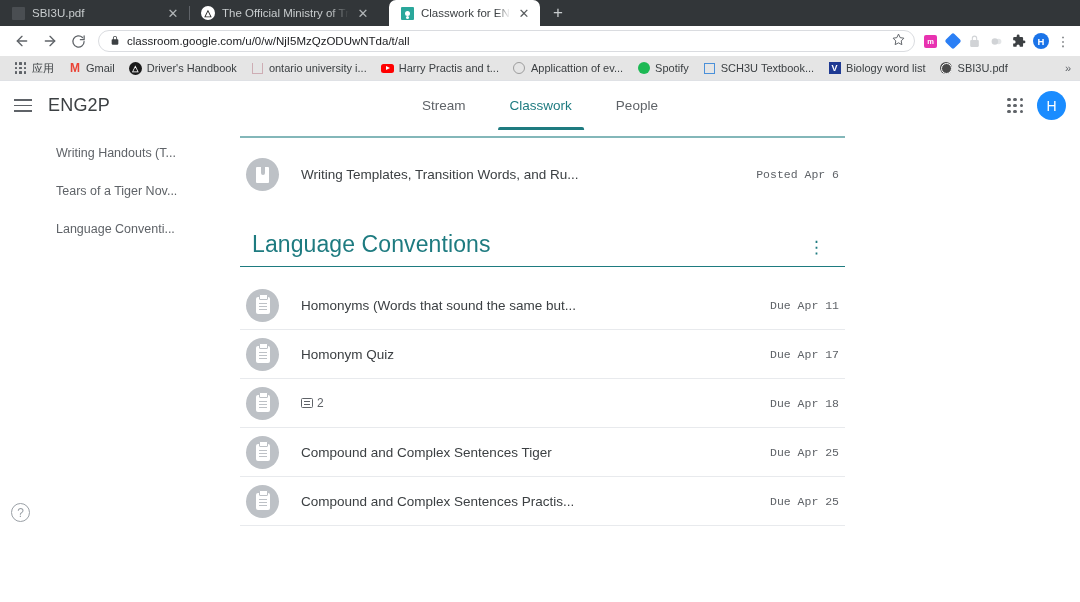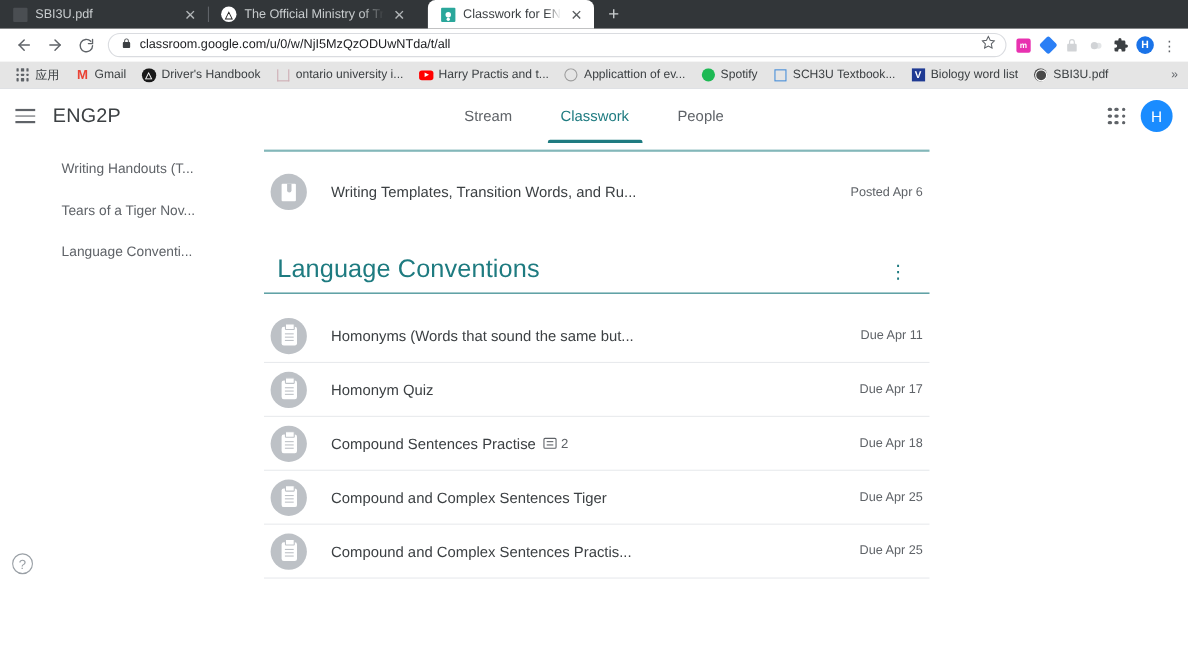--- a/index.html
+++ b/index.html
@@ -297,20 +297,21 @@
     position: relative; display: inline-block;
   }
   .comment-ico::after {
     content:""; position:absolute; left:2px; top:2px; width:6px; height:1px;
     background:#5f6368; box-shadow: 0 3px 0 0 #5f6368;
   }
   .row-date {
     flex: 0 0 auto;
     font-size: 11.5px; color: #5f6368;
     padding-right: 6px;
+    font-family: Liberation Mono, monospace;
   }
 
   .section-head {
     margin-top: 32px;
     display: flex; align-items: flex-end; justify-content: space-between;
     border-bottom: 1.5px solid #1e7b80;
     padding-bottom: 8px;
   }
   .section-title {
     font-size: 23px; color: #1e7b80; font-weight: 400;
@@ -589,21 +590,20 @@
             <span>Homonym Quiz</span>
           </span>
           <span class="row-date">Due Apr 17</span>
         </div>
 
         <div class="row">
           <span class="row-icon">
               <span class="ic-assign"></span>
             </span>
           <span class="row-title">
-            <span>Compound Sentences Practise</span>
             <span class="comment-chip">
               <span class="comment-ico"></span>
               <span>2</span>
             </span>
           </span>
           <span class="row-date">Due Apr 18</span>
         </div>
 
         <div class="row">
           <span class="row-icon">

